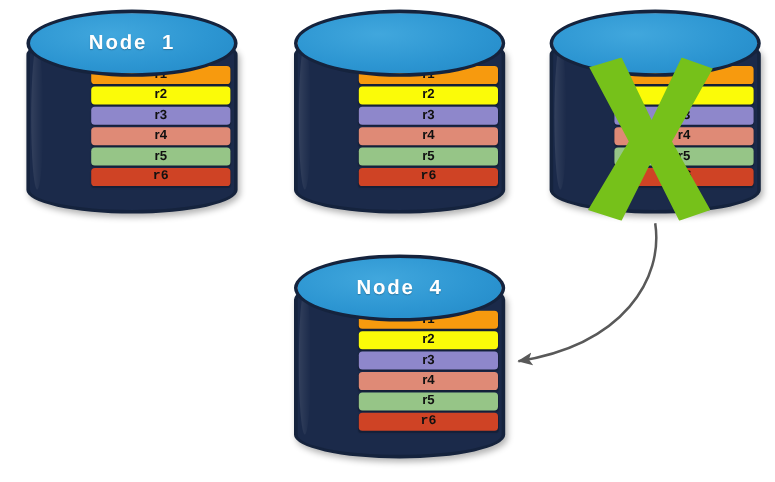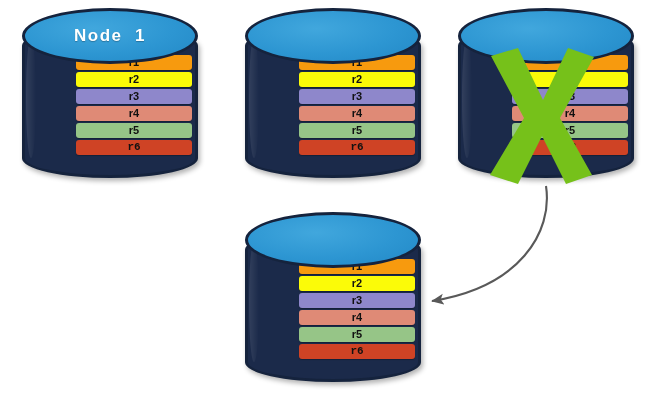--- a/index.html
+++ b/index.html
@@ -181,20 +181,21 @@
         <div class="cyl-side-hl"></div>
         <div class="rows">
           <div class="row" style="background: rgb(247, 154, 14);">r1</div>
           <div class="row" style="background: rgb(251, 251, 8);">r2</div>
           <div class="row" style="background: rgb(142, 135, 203);">r3</div>
           <div class="row" style="background: rgb(223, 138, 118);">r4</div>
           <div class="row" style="background: rgb(150, 197, 135);">r5</div>
           <div class="row" style="background: rgb(207, 67, 37);">r6</div>
         </div>
         <div class="cyl-top"></div>
+        <div class="node-label">Node  4</div>
       </div>
     </div>
 
   <svg class="arrow-svg" id="connector-arrow" viewBox="0 0 646 402">
     <defs>
       <marker id="arrowhead" markerWidth="7" markerHeight="7" refX="5.6" refY="3" orient="auto" markerUnits="strokeWidth">
         <path d="M6,3 L0,0.4 L1.4,3 L0,5.6 Z" fill="#595959"></path>
       </marker>
     </defs>
     <path id="connector-path" fill="none" stroke="#595959" stroke-width="2.1" marker-end="url(#arrowhead)" d="M546,186 C553,232 520,287 432,301"></path>

